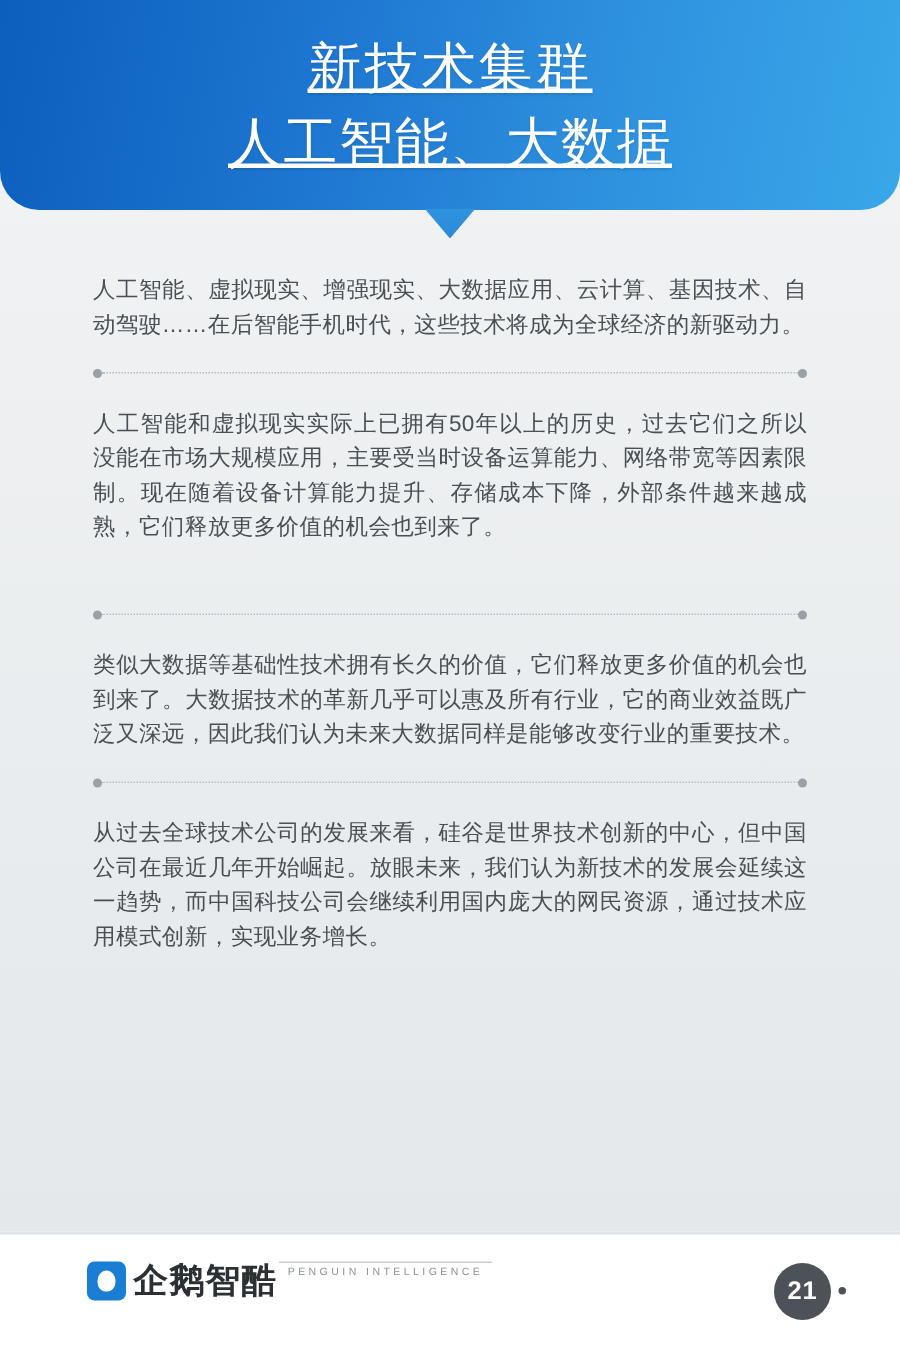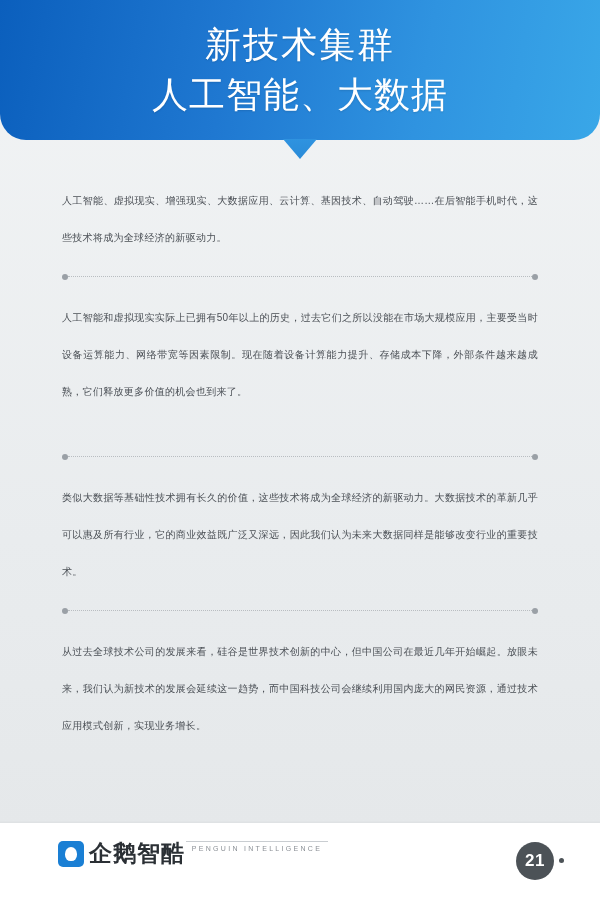--- a/index.html
+++ b/index.html
@@ -50,20 +50,21 @@
   .header-title {
     position: absolute;
     left: 0; top: 0;
     width: 600px;
     height: 140px;
     display: flex;
     flex-direction: column;
     align-items: center;
     justify-content: center;
     color: #ffffff;
+    text-decoration: underline;
   }
   .title-line {
     font-size: 36px;
     line-height: 50px;
     letter-spacing: 2px;
     font-weight: normal;
     text-align: center;
     text-shadow: 0 1px 2px rgba(0,0,0,0.12);
   }
   .title-line.second {
@@ -77,22 +78,22 @@
     top: 160px;
     width: 600px;
     padding: 0;
   }
   .para-block {
     position: relative;
     padding: 0 62px;
   }
   .para {
     color: #4a4f55;
-    font-size: 10px;
-    line-height: 37px;
+    font-size: 15px;
+    line-height: 23px;
     text-align: justify;
     letter-spacing: 0.3px;
     margin: 0;
     padding: 22px 0 20px 0;
   }
   
   .divider {
     position: relative;
     height: 1px;
     margin: 0 62px;
@@ -240,21 +241,21 @@
 
     <div class="gap-md"></div>
 
     <div class="divider">
       <span class="cap left"></span>
       <span class="dots"></span>
       <span class="cap right"></span>
     </div>
 
     <div class="para-block">
-      <p class="para">类似大数据等基础性技术拥有长久的价值，这些技术将成为全球经济的新驱动力。大数据技术的革新几乎可以惠及所有行业，它的商业效益既广泛又深远，因此我们认为未来大数据同样是能够改变行业的重要技术。</p>
+      <p class="para">类似大数据等基础性技术拥有长久的价值，它们释放更多价值的机会也到来了。大数据技术的革新几乎可以惠及所有行业，它的商业效益既广泛又深远，因此我们认为未来大数据同样是能够改变行业的重要技术。</p>
     </div>
 
     <div class="divider">
       <span class="cap left"></span>
       <span class="dots"></span>
       <span class="cap right"></span>
     </div>
 
     <div class="para-block">
       <p class="para">从过去全球技术公司的发展来看，硅谷是世界技术创新的中心，但中国公司在最近几年开始崛起。放眼未来，我们认为新技术的发展会延续这一趋势，而中国科技公司会继续利用国内庞大的网民资源，通过技术应用模式创新，实现业务增长。</p>

